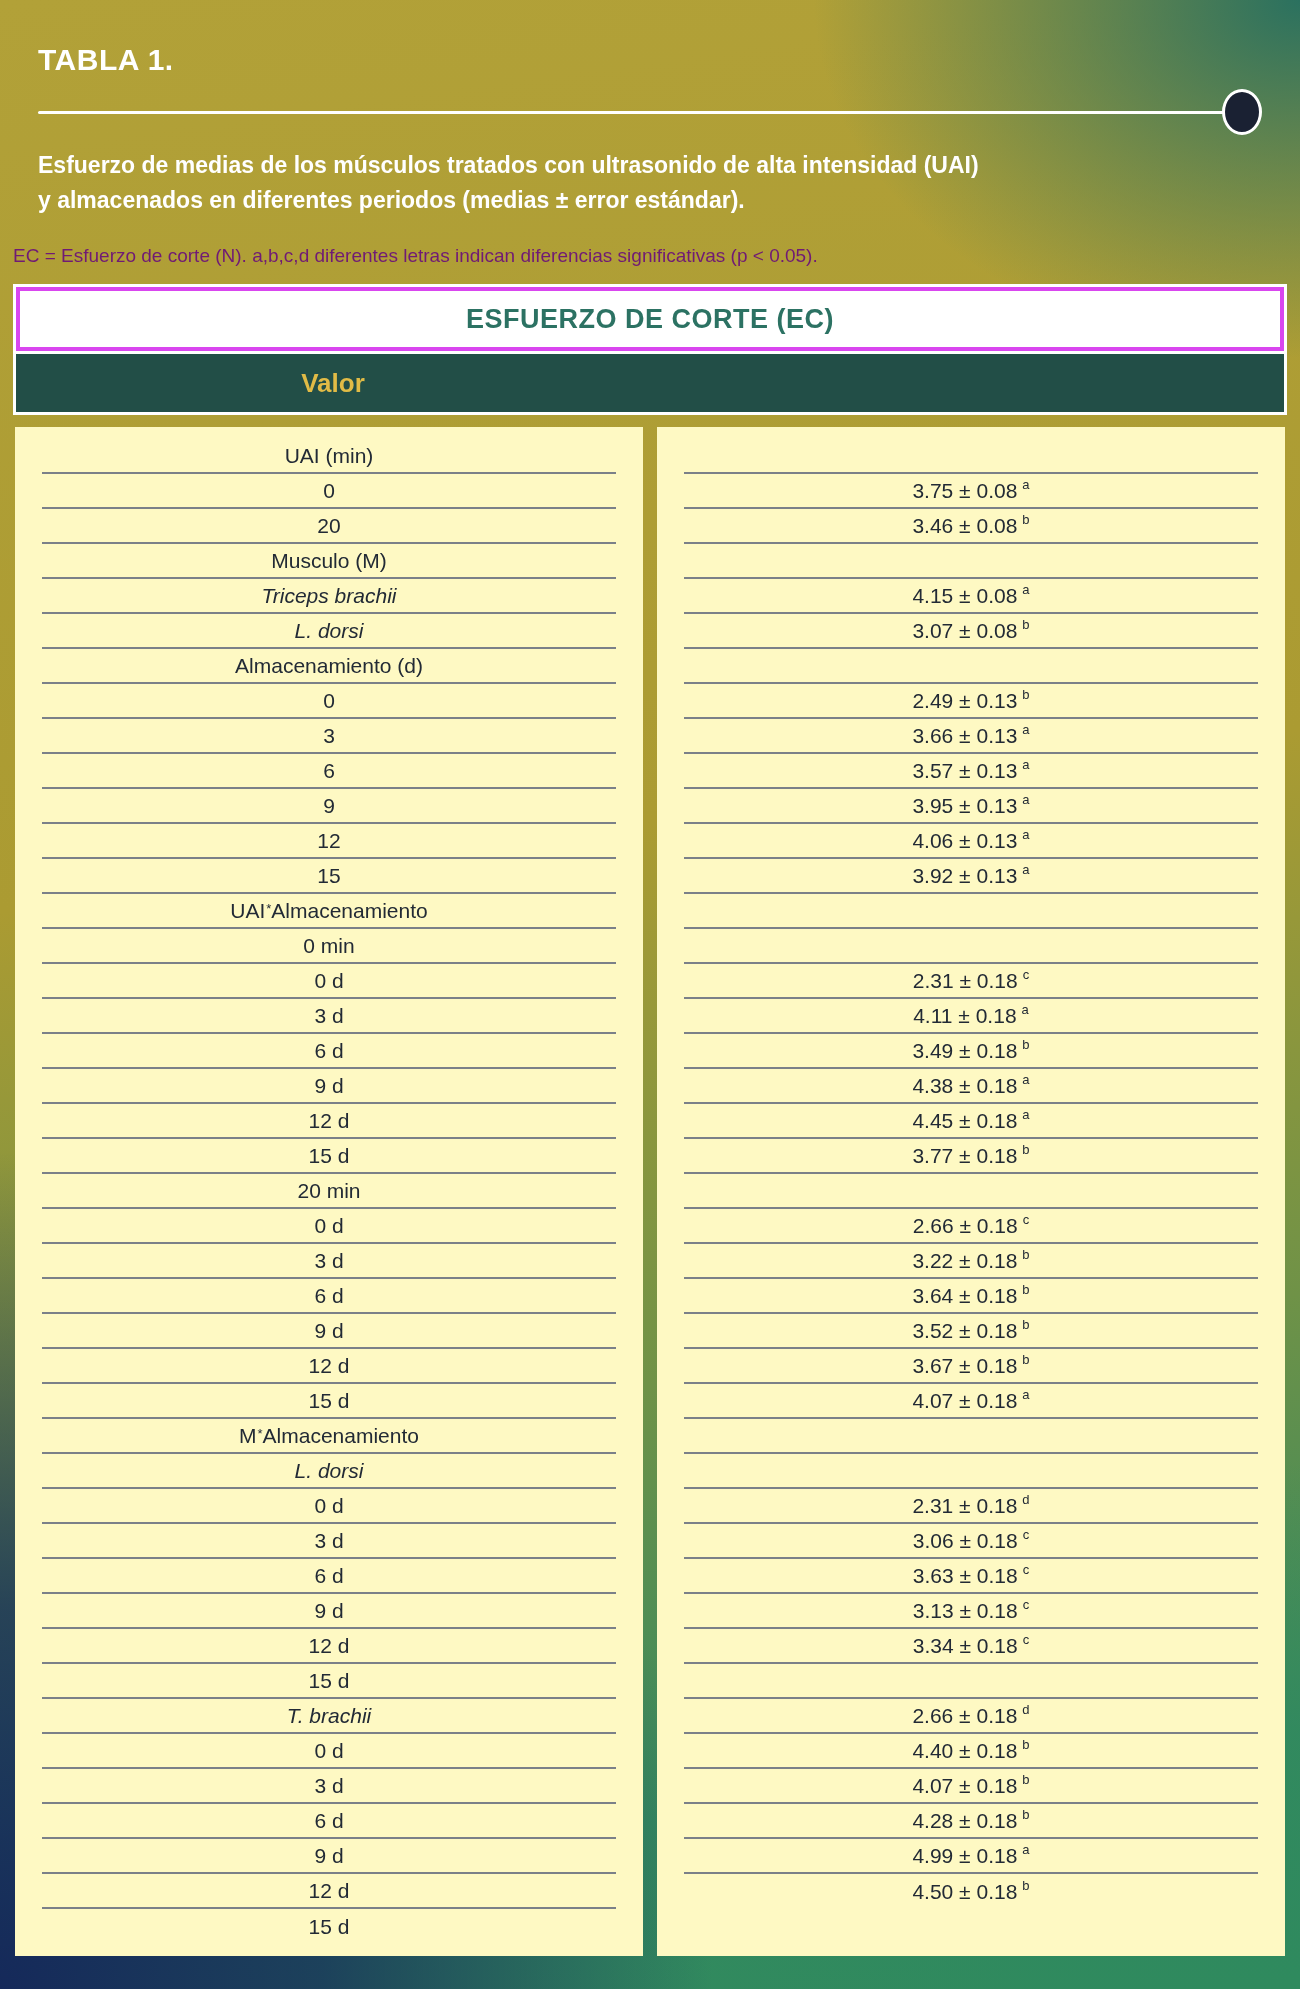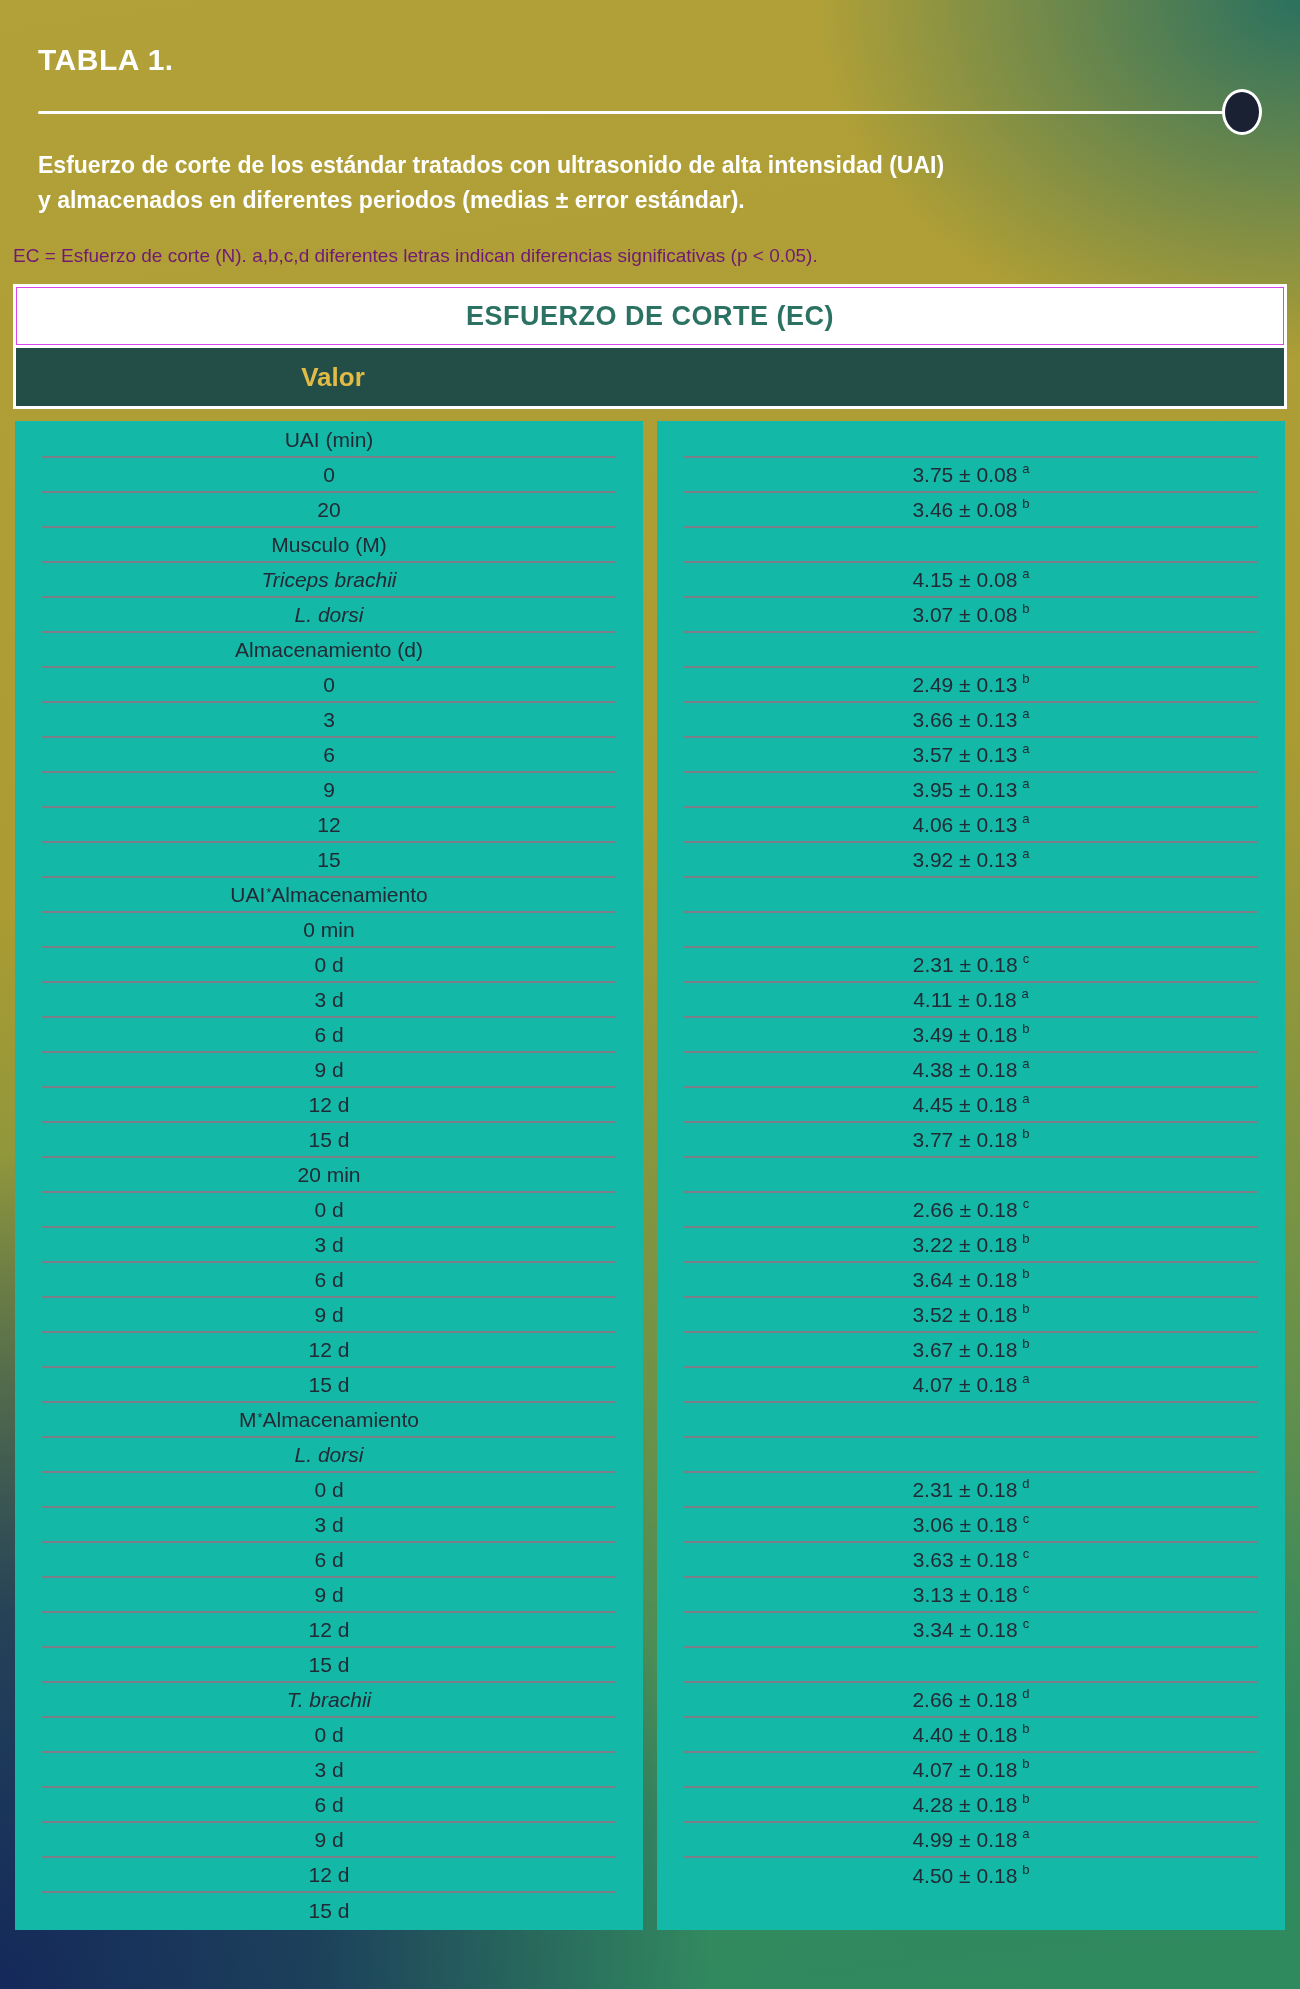--- a/index.html
+++ b/index.html
@@ -14,46 +14,46 @@
       linear-gradient(172deg, #b2a138 0%, #ab9b32 42%, #6f9247 68%, #35895f 88%, #2f8a5e 100%);
   }
   .header{padding:45px 38px 0;}
   .tabla-label{color:#ffffff;font-size:30px;line-height:30px;font-weight:800;letter-spacing:.5px;}
   .rule-row{margin-top:14px;display:flex;align-items:center;height:46px;}
   .rule-line{flex:1;height:3px;background:#ffffff;border-radius:2px;}
   .accent-dot{width:40px;height:46px;border-radius:50%;background:#1a2133;border:3px solid #ffffff;margin-left:-2px;box-sizing:border-box;}
   .subtitle{margin-top:13px;color:#ffffff;font-size:23px;line-height:35px;font-weight:700;}
   .note{margin:27px 0 0 -25px;color:#701a75;font-size:19px;line-height:22px;font-weight:400;}
   .head-box{margin:17px 13px 0;background:#ffffff;padding:3px;}
-  .title-row{border:1px solid #d946ef;background:#ffffff;text-align:center;
+  .title-row{border:4px solid #d946ef;background:#ffffff;text-align:center;
     padding:13px 0;font-size:27px;line-height:30px;font-weight:800;color:#2c7263;letter-spacing:.5px;}
   .band{margin-top:3px;background:#224e47;display:flex;}
   .band-cell{width:50%;text-align:center;padding:13px 0;font-size:26px;line-height:32px;font-weight:700;color:#e1bb46;}
   .band-cell sup{font-size:15px;margin-left:3px;}
   .body-wrap{margin:12px 15px 0;display:flex;gap:14px;}
-  .panel{background:#14b8a6;flex:1;padding:2px 27px;}
+  .panel{background:#fef9c3;flex:1;padding:12px 27px;}
   .row{height:35px;display:flex;align-items:center;justify-content:center;
     border-bottom:2px solid #7b8088;box-sizing:border-box;
     font-size:21px;color:#222a35;}
   .row:last-child{border-bottom:none;}
   .row.it{font-style:italic;}
   .row sup{font-size:13px;line-height:13px;position:relative;top:-2px;margin-left:1px;}
   .row .vsup{font-size:13px;line-height:13px;position:relative;top:-6px;margin-left:5px;}
 </style>
 </head>
 <body>
 
 <div class="header">
   <div class="tabla-label">TABLA 1.</div>
   <div class="rule-row">
     <div class="rule-line"></div>
     <div class="accent-dot"></div>
   </div>
   <div class="subtitle">
-    <div>Esfuerzo de corte de los estándar tratados con ultrasonido de alta intensidad (UAI)</div>
+    <div>Esfuerzo de medias de los músculos tratados con ultrasonido de alta intensidad (UAI)</div>
     <div>y almacenados en diferentes periodos (medias ± error estándar).</div>
   </div>
   <div class="note">EC = Esfuerzo de corte (N). a,b,c,d diferentes letras indican diferencias significativas (p &lt; 0.05).</div>
 </div>
 
 <div class="head-box">
   <div class="title-row">ESFUERZO DE CORTE (EC)</div>
   <div class="band">
     <div class="band-cell"><span>Valor</span></div>
   </div>

